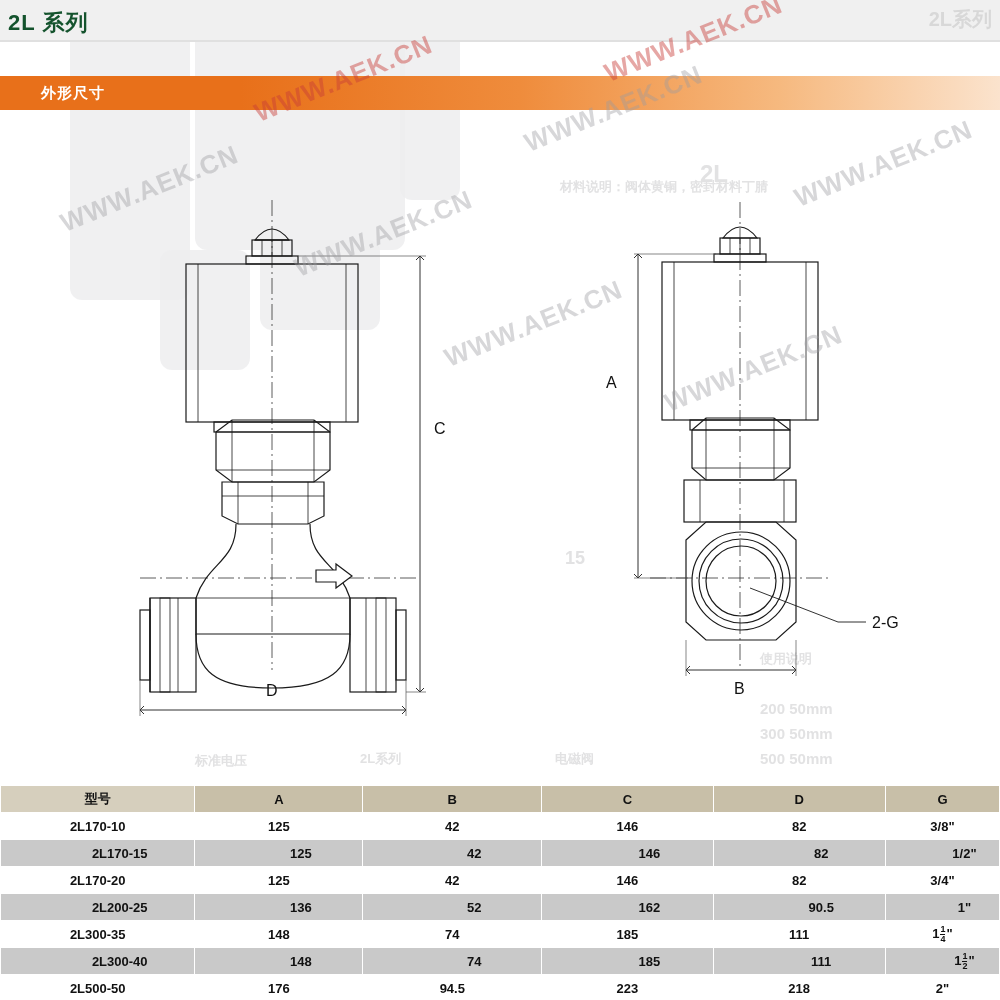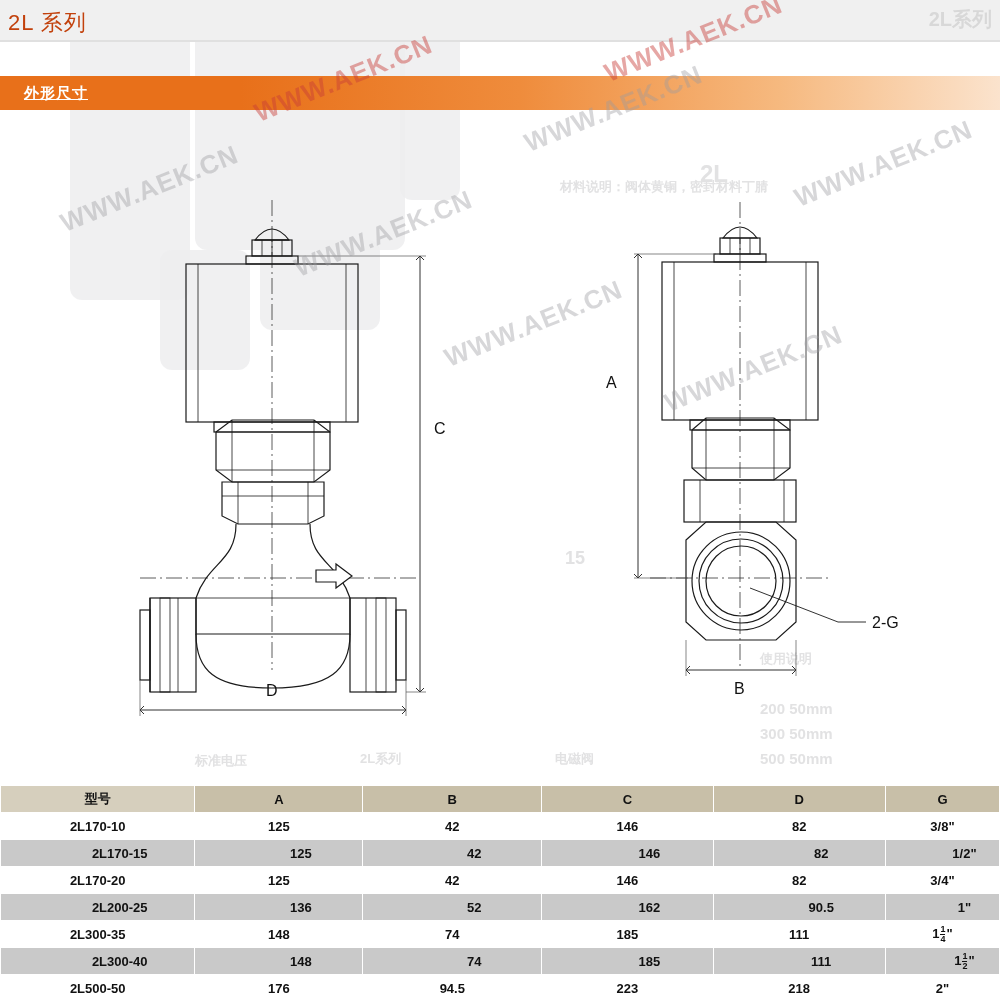--- a/index.html
+++ b/index.html
@@ -22,22 +22,22 @@
     width: 1000px;
     height: 40px;
     background: #f0f0f0;
     border-bottom: 2px solid #e0e0e0;
   }
   .header-title {
     position: absolute;
     left: 8px;
     top: 8px;
     font-size: 22px;
-    font-weight: normal;
-    color: #c2410c;
+    font-weight: bold;
+    color: #14532d;
     letter-spacing: 1px;
   }
   .header-right-faint {
     position: absolute;
     right: 8px;
     top: 6px;
     font-size: 20px;
     font-weight: bold;
     color: #d8d8d8;
   }
@@ -46,27 +46,26 @@
   .section-bar {
     position: absolute;
     left: 0;
     top: 76px;
     width: 1000px;
     height: 34px;
     background: linear-gradient(to right, #e8701a 0%, #e8701a 24%, #ef8c3c 52%, #f6b97f 78%, #fbe3cd 100%);
   }
   .section-bar-label {
     position: absolute;
-    left: 24px;
+    left: 41px;
     top: 8px;
     font-size: 15px;
     font-weight: bold;
     color: #ffffff;
     letter-spacing: 1px;
-    text-decoration: underline;
   }
 
   
   .ghost-layer {
     position: absolute;
     left: 0;
     top: 0;
     width: 823px;
     height: 785px;
     overflow: hidden;

